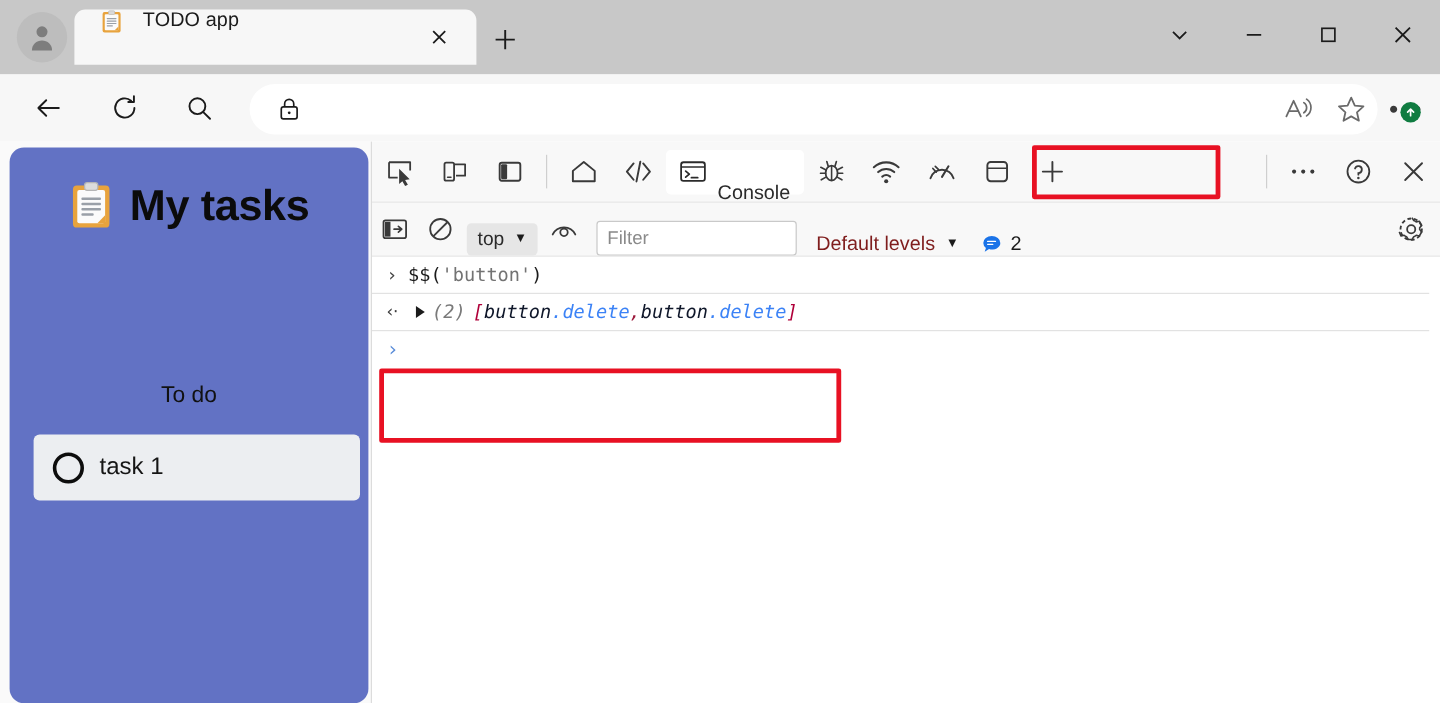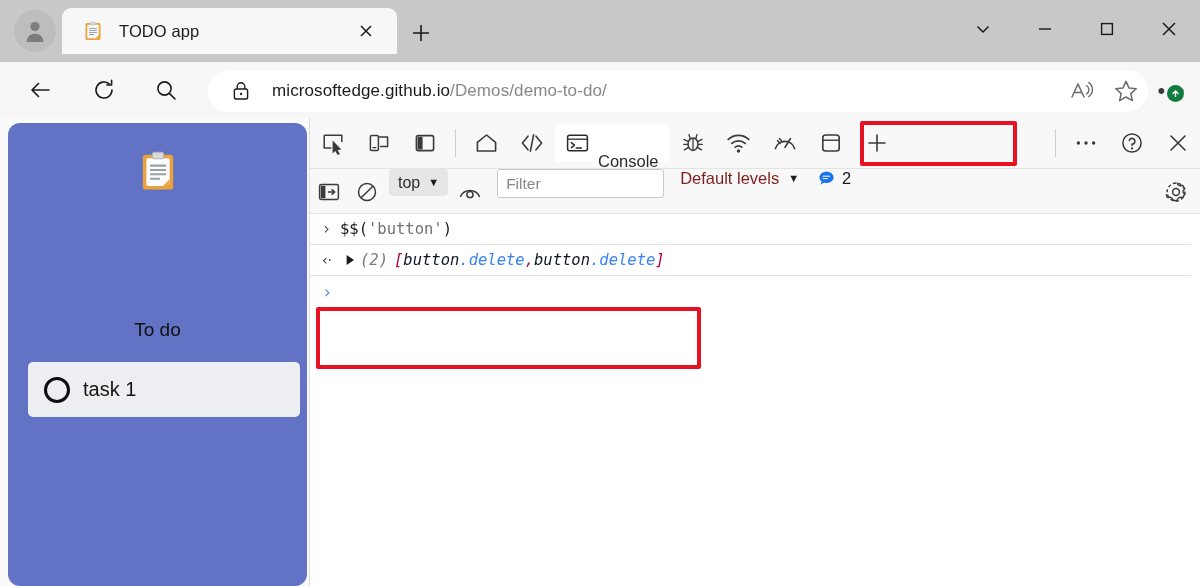--- a/index.html
+++ b/index.html
@@ -18,21 +18,21 @@
   }
   .profile-btn {
     position: absolute; left: 14px; top: 10px; width: 42px; height: 42px;
     border-radius: 50%; background: #bdbdbd;
     display: flex; align-items: center; justify-content: center;
   }
   .profile-btn svg { display: block; }
   .tab {
     position: absolute; left: 62px; top: 8px; width: 335px; height: 46px;
     background: #f7f7f7; border-radius: 9px 9px 0 0;
-    display: flex; align-items: center;
+    display: flex; 
   }
   .tab-favicon { margin-left: 21px; width: 20px; height: 20px; flex: 0 0 auto; }
   .tab-title {
     margin-left: 16px; font-size: 16.5px; color: #1b1b1b;
     white-space: nowrap; letter-spacing: .1px;
   }
   .tab-close {
     position: absolute; right: 18px; top: 50%; transform: translateY(-50%);
     width: 26px; height: 26px; display: flex; align-items: center; justify-content: center;
   }
@@ -149,21 +149,21 @@
   .hl-console {
     position: absolute; left: 550px; top: 3px; width: 157px; height: 45px;
     border: 4px solid #e81123; border-radius: 2px; pointer-events: none;
   }
   .dt-tabbar-right {
     margin-left: auto; display: flex; align-items: center; height: 51px;
   }
 
   .dt-filterbar {
     position: relative; width: 891px; height: 45px; background: #f8f8f8;
-    display: flex; align-items: flex-start; border-bottom: 1px solid #e4e4e4;
+    display: flex; align-items: flex-end; border-bottom: 1px solid #e4e4e4;
   }
   .fb-ic {
     width: 38px; height: 45px; display: flex; align-items: center; justify-content: center;
   }
   .ctx-select {
     height: 27px; background: #e6e6e6; border-radius: 4px; display: flex;
     align-items: center; gap: 8px; padding: 0 9px; margin: 0 3px;
   }
   .ctx-text { font-size: 16px; color: #2b2b2b; }
   .caret { font-size: 11px; color: #1b1b1b; line-height: 1; }
@@ -305,21 +305,20 @@
         <path d="M15.4 15.4 L21 21" stroke="#1b1b1b" stroke-width="1.6" stroke-linecap="round"></path>
       </svg>
     </div>
 
     <div class="omnibox">
       <svg class="lock-icon" viewBox="0 0 18 20">
         <rect x="2.4" y="8" width="13.2" height="10" rx="1.8" stroke="#1b1b1b" stroke-width="1.4" fill="none"></rect>
         <path d="M5.2 8 V5.6 A3.8 3.8 0 0 1 12.8 5.6 V8" stroke="#1b1b1b" stroke-width="1.4" fill="none"></path>
         <circle cx="9" cy="13" r="1.15" fill="#1b1b1b"></circle>
       </svg>
-      <span class="url"><span>microsoftedge.github.io</span><span class="path">/Demos/demo-to-do/</span></span>
 
       <span class="omni-right">
         <span class="omni-icon">
           <svg width="26" height="24" viewBox="0 0 26 24">
             <path d="M3 18 L9 5 L15 18 M5.4 13.6 H12.6" stroke="#6a6a6a" stroke-width="1.5" fill="none" stroke-linecap="round" stroke-linejoin="round"></path>
             <path d="M17.5 6.5 A5 5 0 0 1 17.5 15" stroke="#6a6a6a" stroke-width="1.4" fill="none" stroke-linecap="round"></path>
             <path d="M19.8 3.6 A8.5 8.5 0 0 1 19.8 17.6" stroke="#6a6a6a" stroke-width="1.4" fill="none" stroke-linecap="round"></path>
           </svg>
         </span>
         <span class="omni-icon">
@@ -349,20 +348,21 @@
           <rect x="3.9" y="4.3" width="12.2" height="14.6" rx="0.9" fill="#fbfbfb"></rect>
           <rect x="7.1" y="1.1" width="5.8" height="3.4" rx="1.1" fill="#dcdcdc" stroke="#b5b5b5" stroke-width=".55"></rect>
           <g fill="#9aa0a8">
             <rect x="5.7" y="7.6" width="8.6" height="1.1" rx=".45"></rect>
             <rect x="5.7" y="9.9" width="8.6" height="1.1" rx=".45"></rect>
             <rect x="5.7" y="12.2" width="8.6" height="1.1" rx=".45"></rect>
             <rect x="5.7" y="14.5" width="5.4" height="1.1" rx=".45"></rect>
           </g>
           <path d="M12.7 18.9 L16.1 15.4 V18.9 Z" fill="#e8a33d"></path>
         </svg>
+        <span class="todo-title">My tasks</span>
       </div>
 
 
       <div class="section-label">To do</div>
 
       <div class="task-list">
         <div class="task-item">
           <span class="task-circle"></span>
           <span class="task-label">task 1</span>
         </div>

